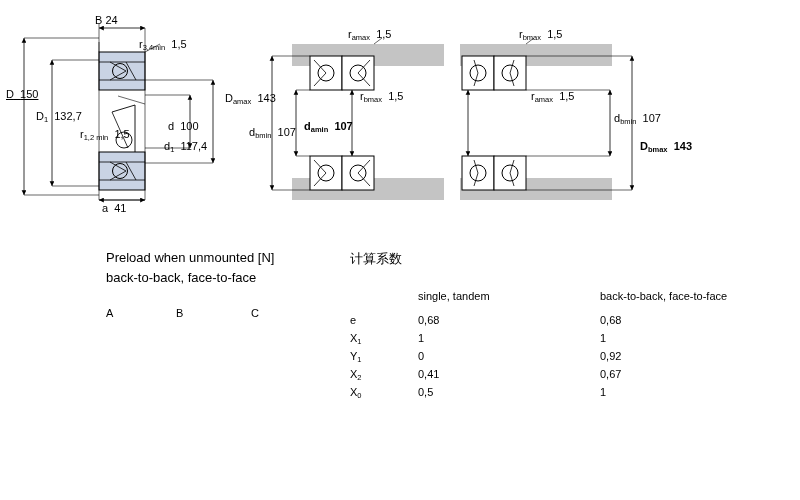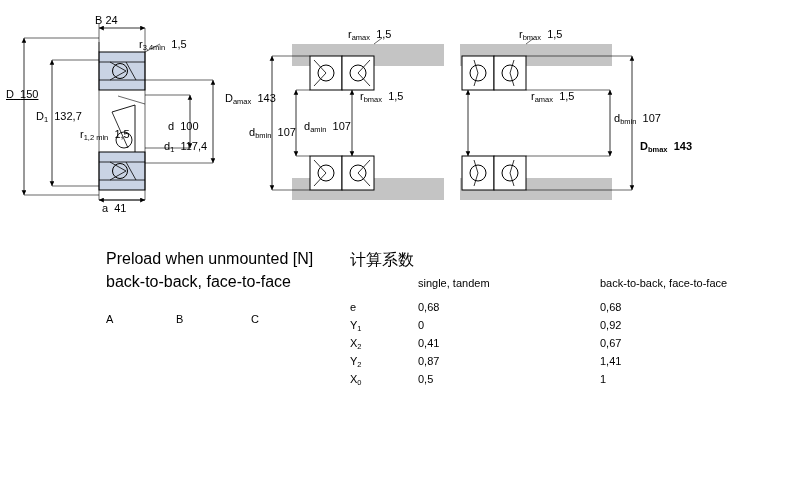--- a/index.html
+++ b/index.html
@@ -10,21 +10,21 @@
     font-size:11px;
     color:#000000;
     position:relative;
     overflow:hidden;
   }
   .canvas{position:absolute;left:0;top:0;width:800px;height:500px;}
   svg{position:absolute;left:0;top:0;}
   .lbl{position:absolute;white-space:nowrap;font-size:11px;color:#000;}
   sub{font-size:7.5px;vertical-align:baseline;position:relative;top:2px;}
   table{border-collapse:collapse;}
-  .tbl-title{font-size:16px;}
+  .tbl-title{font-size:13px;}
   .tbl td{font-size:11px;padding:0;}
 </style>
 </head>
 <body>
 
 <div class="canvas">
 
   <svg width="800" height="500">
     <defs>
       <marker id="arr" markerWidth="8" markerHeight="8" refX="6" refY="3" orient="auto">
@@ -148,21 +148,21 @@
   <div class="lbl" style="left:6px;top:88px;text-decoration:underline;"><span>D</span>&nbsp;&nbsp;<span>150</span></div>
   <div class="lbl" style="left:36px;top:110px;">D<sub>1</sub>&nbsp;&nbsp;<span>132,7</span></div>
   <div class="lbl" style="left:168px;top:120px;"><span>d</span>&nbsp;&nbsp;<span>100</span></div>
   <div class="lbl" style="left:164px;top:140px;">d<sub>1</sub>&nbsp;&nbsp;<span>117,4</span></div>
   <div class="lbl" style="left:102px;top:202px;"><span>a</span>&nbsp;&nbsp;<span>41</span></div>
 
   <div class="lbl" style="left:348px;top:28px;">r<sub>amax</sub>&nbsp;&nbsp;<span>1,5</span></div>
   <div class="lbl" style="left:360px;top:90px;">r<sub>bmax</sub>&nbsp;&nbsp;<span>1,5</span></div>
   <div class="lbl" style="left:225px;top:92px;">D<sub>amax</sub>&nbsp;&nbsp;<span>143</span></div>
   <div class="lbl" style="left:249px;top:126px;">d<sub>bmin</sub>&nbsp;&nbsp;<span>107</span></div>
-  <div class="lbl" style="left:304px;top:120px;">d<sub>amin</sub>&nbsp;&nbsp;<span>107</span></div>
+  <div class="lbl" style="left:304px;top:120px;font-weight:bold;">d<sub>amin</sub>&nbsp;&nbsp;<span>107</span></div>
   <div class="lbl" style="left:519px;top:28px;">r<sub>bmax</sub>&nbsp;&nbsp;<span>1,5</span></div>
   <div class="lbl" style="left:531px;top:90px;">r<sub>amax</sub>&nbsp;&nbsp;<span>1,5</span></div>
   <div class="lbl" style="left:614px;top:112px;">d<sub>bmin</sub>&nbsp;&nbsp;<span>107</span></div>
   <div class="lbl" style="left:640px;top:140px;font-weight:bold;">D<sub>bmax</sub>&nbsp;&nbsp;<span>143</span></div>
 
   <div style="position:absolute;left:106px;top:250px;width:220px;">
     <div class="tbl-title">Preload when unmounted [N]</div>
     <div class="tbl-title" style="margin-top:5px;">back-to-back, face-to-face</div>
     <table class="tbl" style="margin-top:22px;width:175px;">
       <tbody>
@@ -170,51 +170,51 @@
         <td style="width:70px;">A</td>
         <td style="width:75px;">B</td>
         <td>C</td>
       </tr>
     </tbody>
       </table>
   </div>
 
   <div style="position:absolute;left:350px;top:250px;width:420px;">
     <div class="tbl-title">计算系数</div>
-    <table class="tbl" style="margin-top:6px;width:400px;">
+    <table class="tbl" style="margin-top:22px;width:400px;">
       <tbody>
           <tr>
         <td style="width:68px;"></td>
         <td style="width:182px;">single, tandem</td>
         <td>back-to-back, face-to-face</td>
       </tr>
       <tr style="height:9px;">
             <td colspan="3"></td>
           </tr>
       <tr style="height:18px;">
         <td><span>e</span></td>
         <td>0,68</td>
         <td>0,68</td>
       </tr>
       <tr style="height:18px;">
+        <td><span>X</span><sub>1</sub></td>
+        <td>1</td>
+        <td>1</td>
+      </tr>
+      <tr style="height:18px;">
         <td><span>Y</span><sub>1</sub></td>
         <td>0</td>
         <td>0,92</td>
       </tr>
       <tr style="height:18px;">
         <td><span>X</span><sub>2</sub></td>
         <td>0,41</td>
         <td>0,67</td>
       </tr>
       <tr style="height:18px;">
-        <td><span>Y</span><sub>2</sub></td>
-        <td>0,87</td>
-        <td>1,41</td>
-      </tr>
-      <tr style="height:18px;">
         <td><span>X</span><sub>0</sub></td>
         <td>0,5</td>
         <td>1</td>
       </tr>
     </tbody>
       </table>
   </div>
 
 </div>
 

